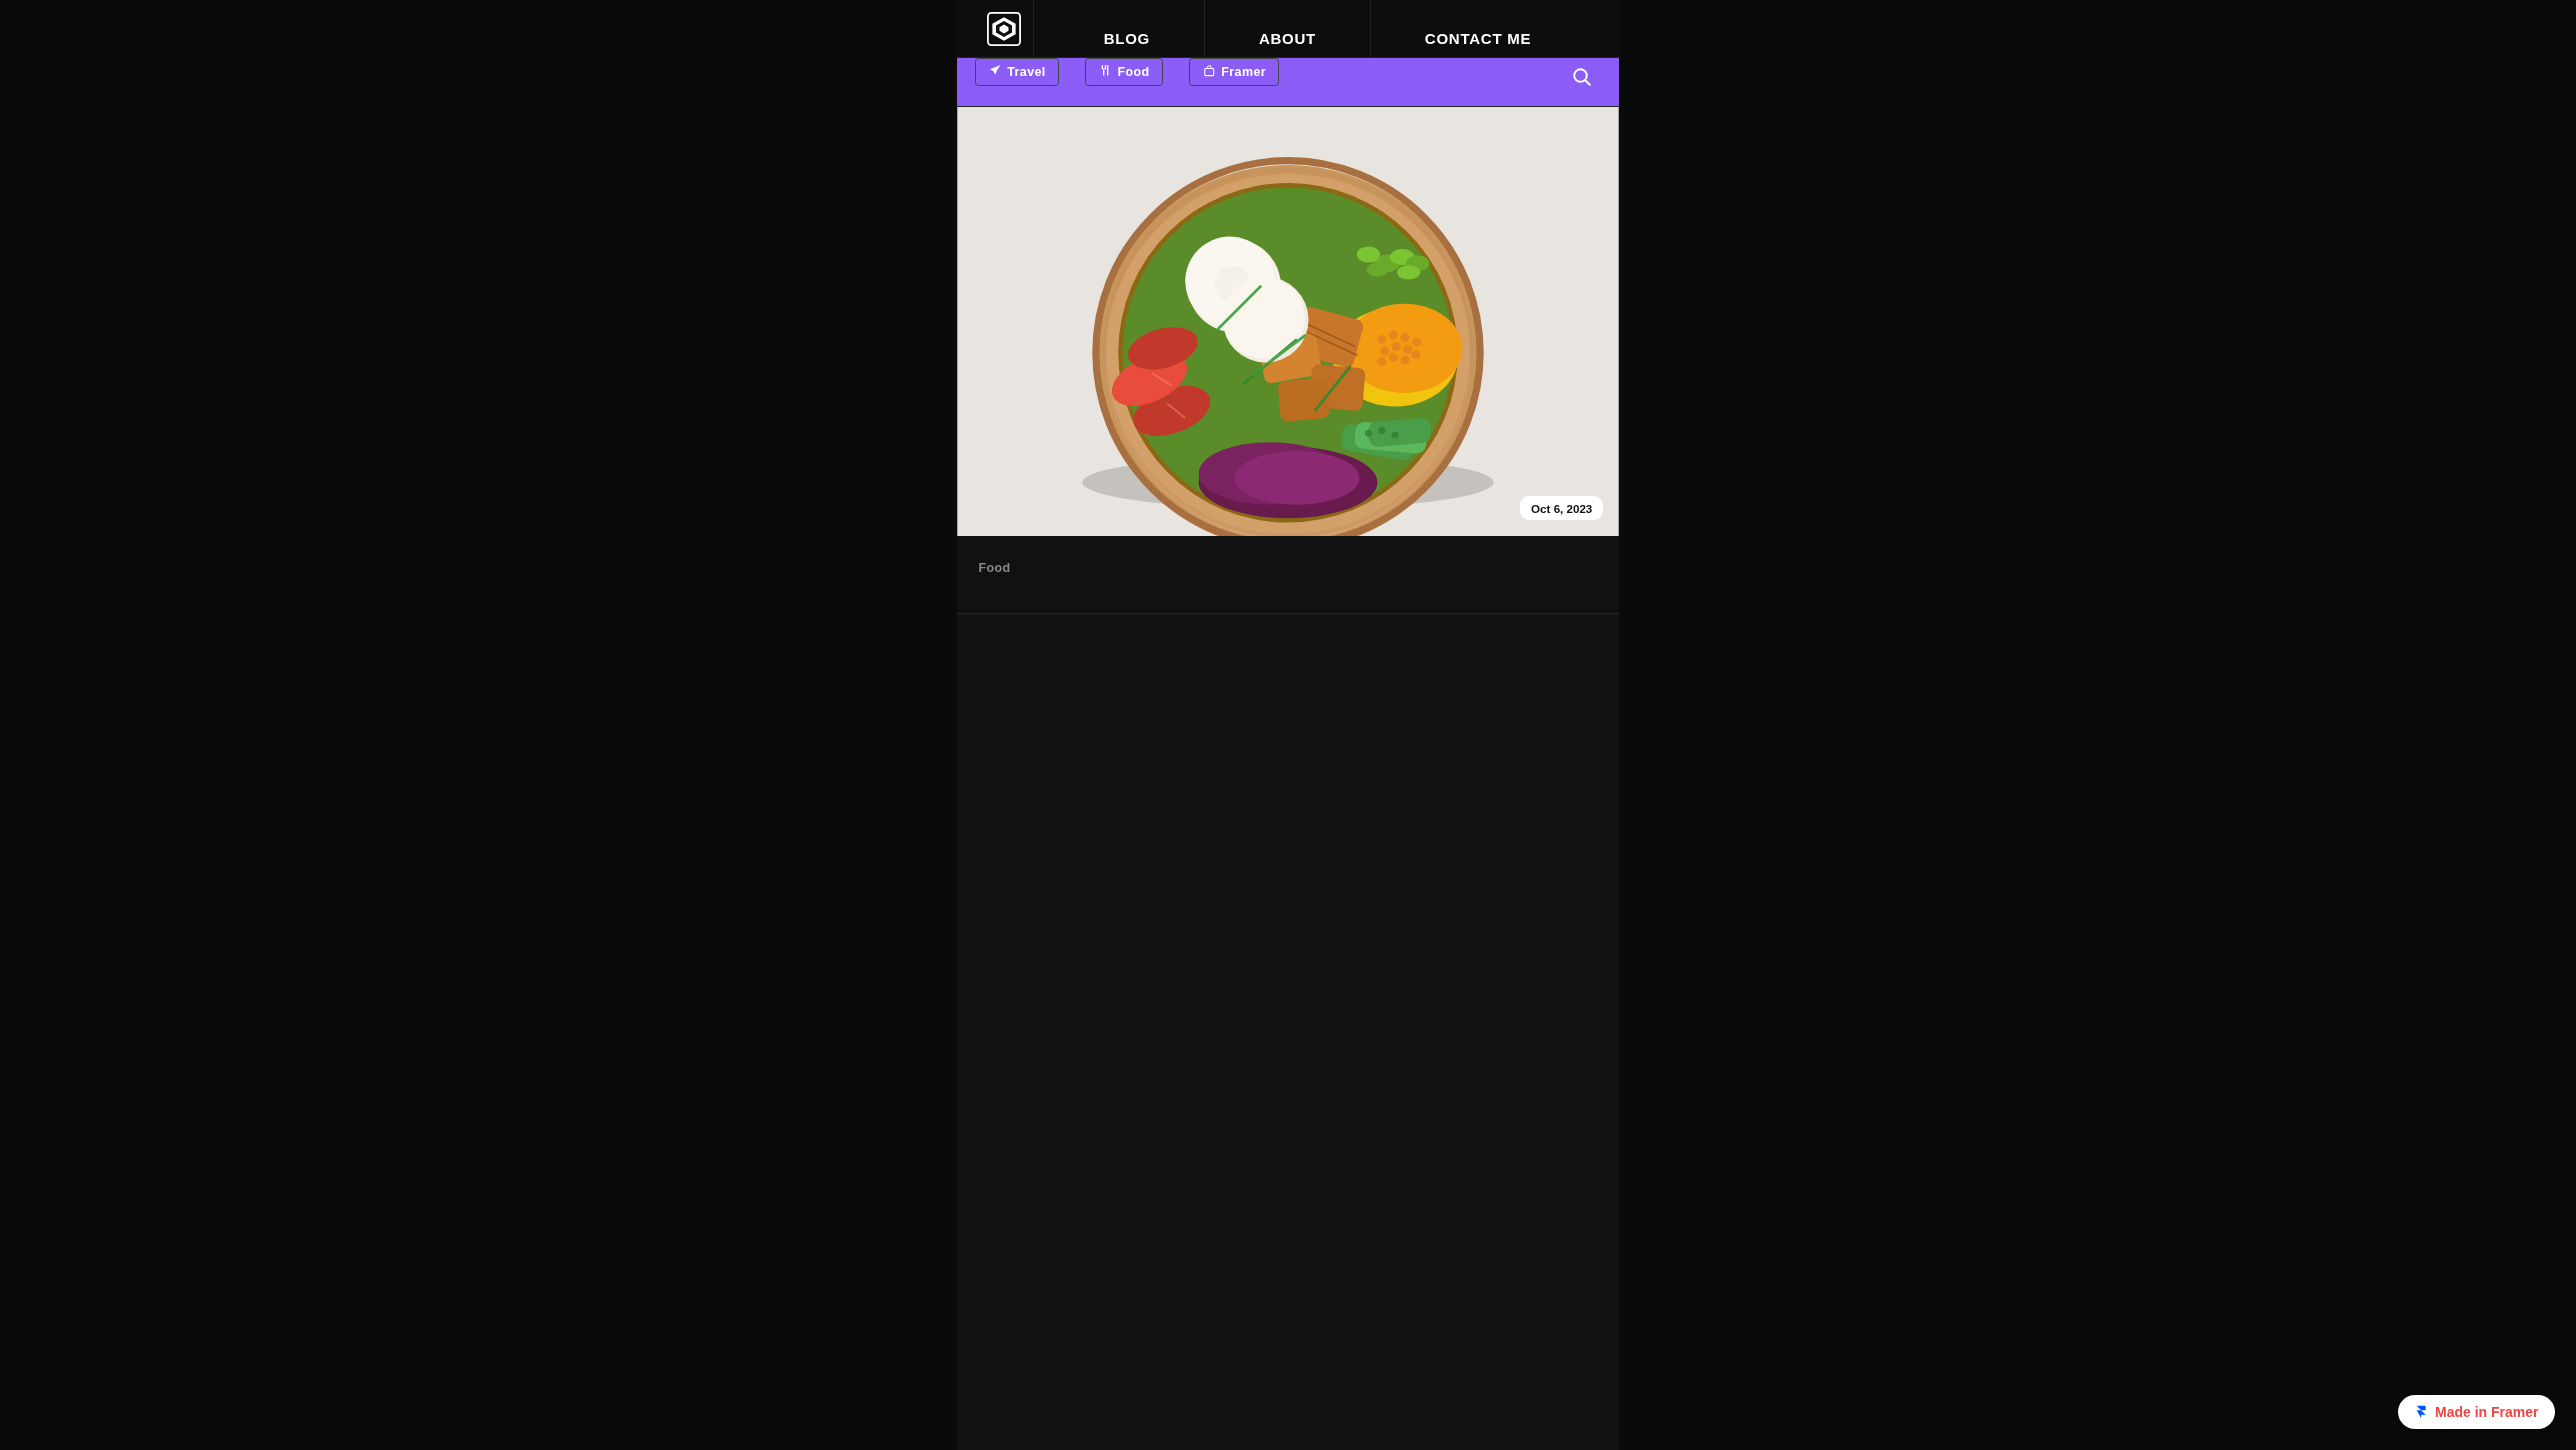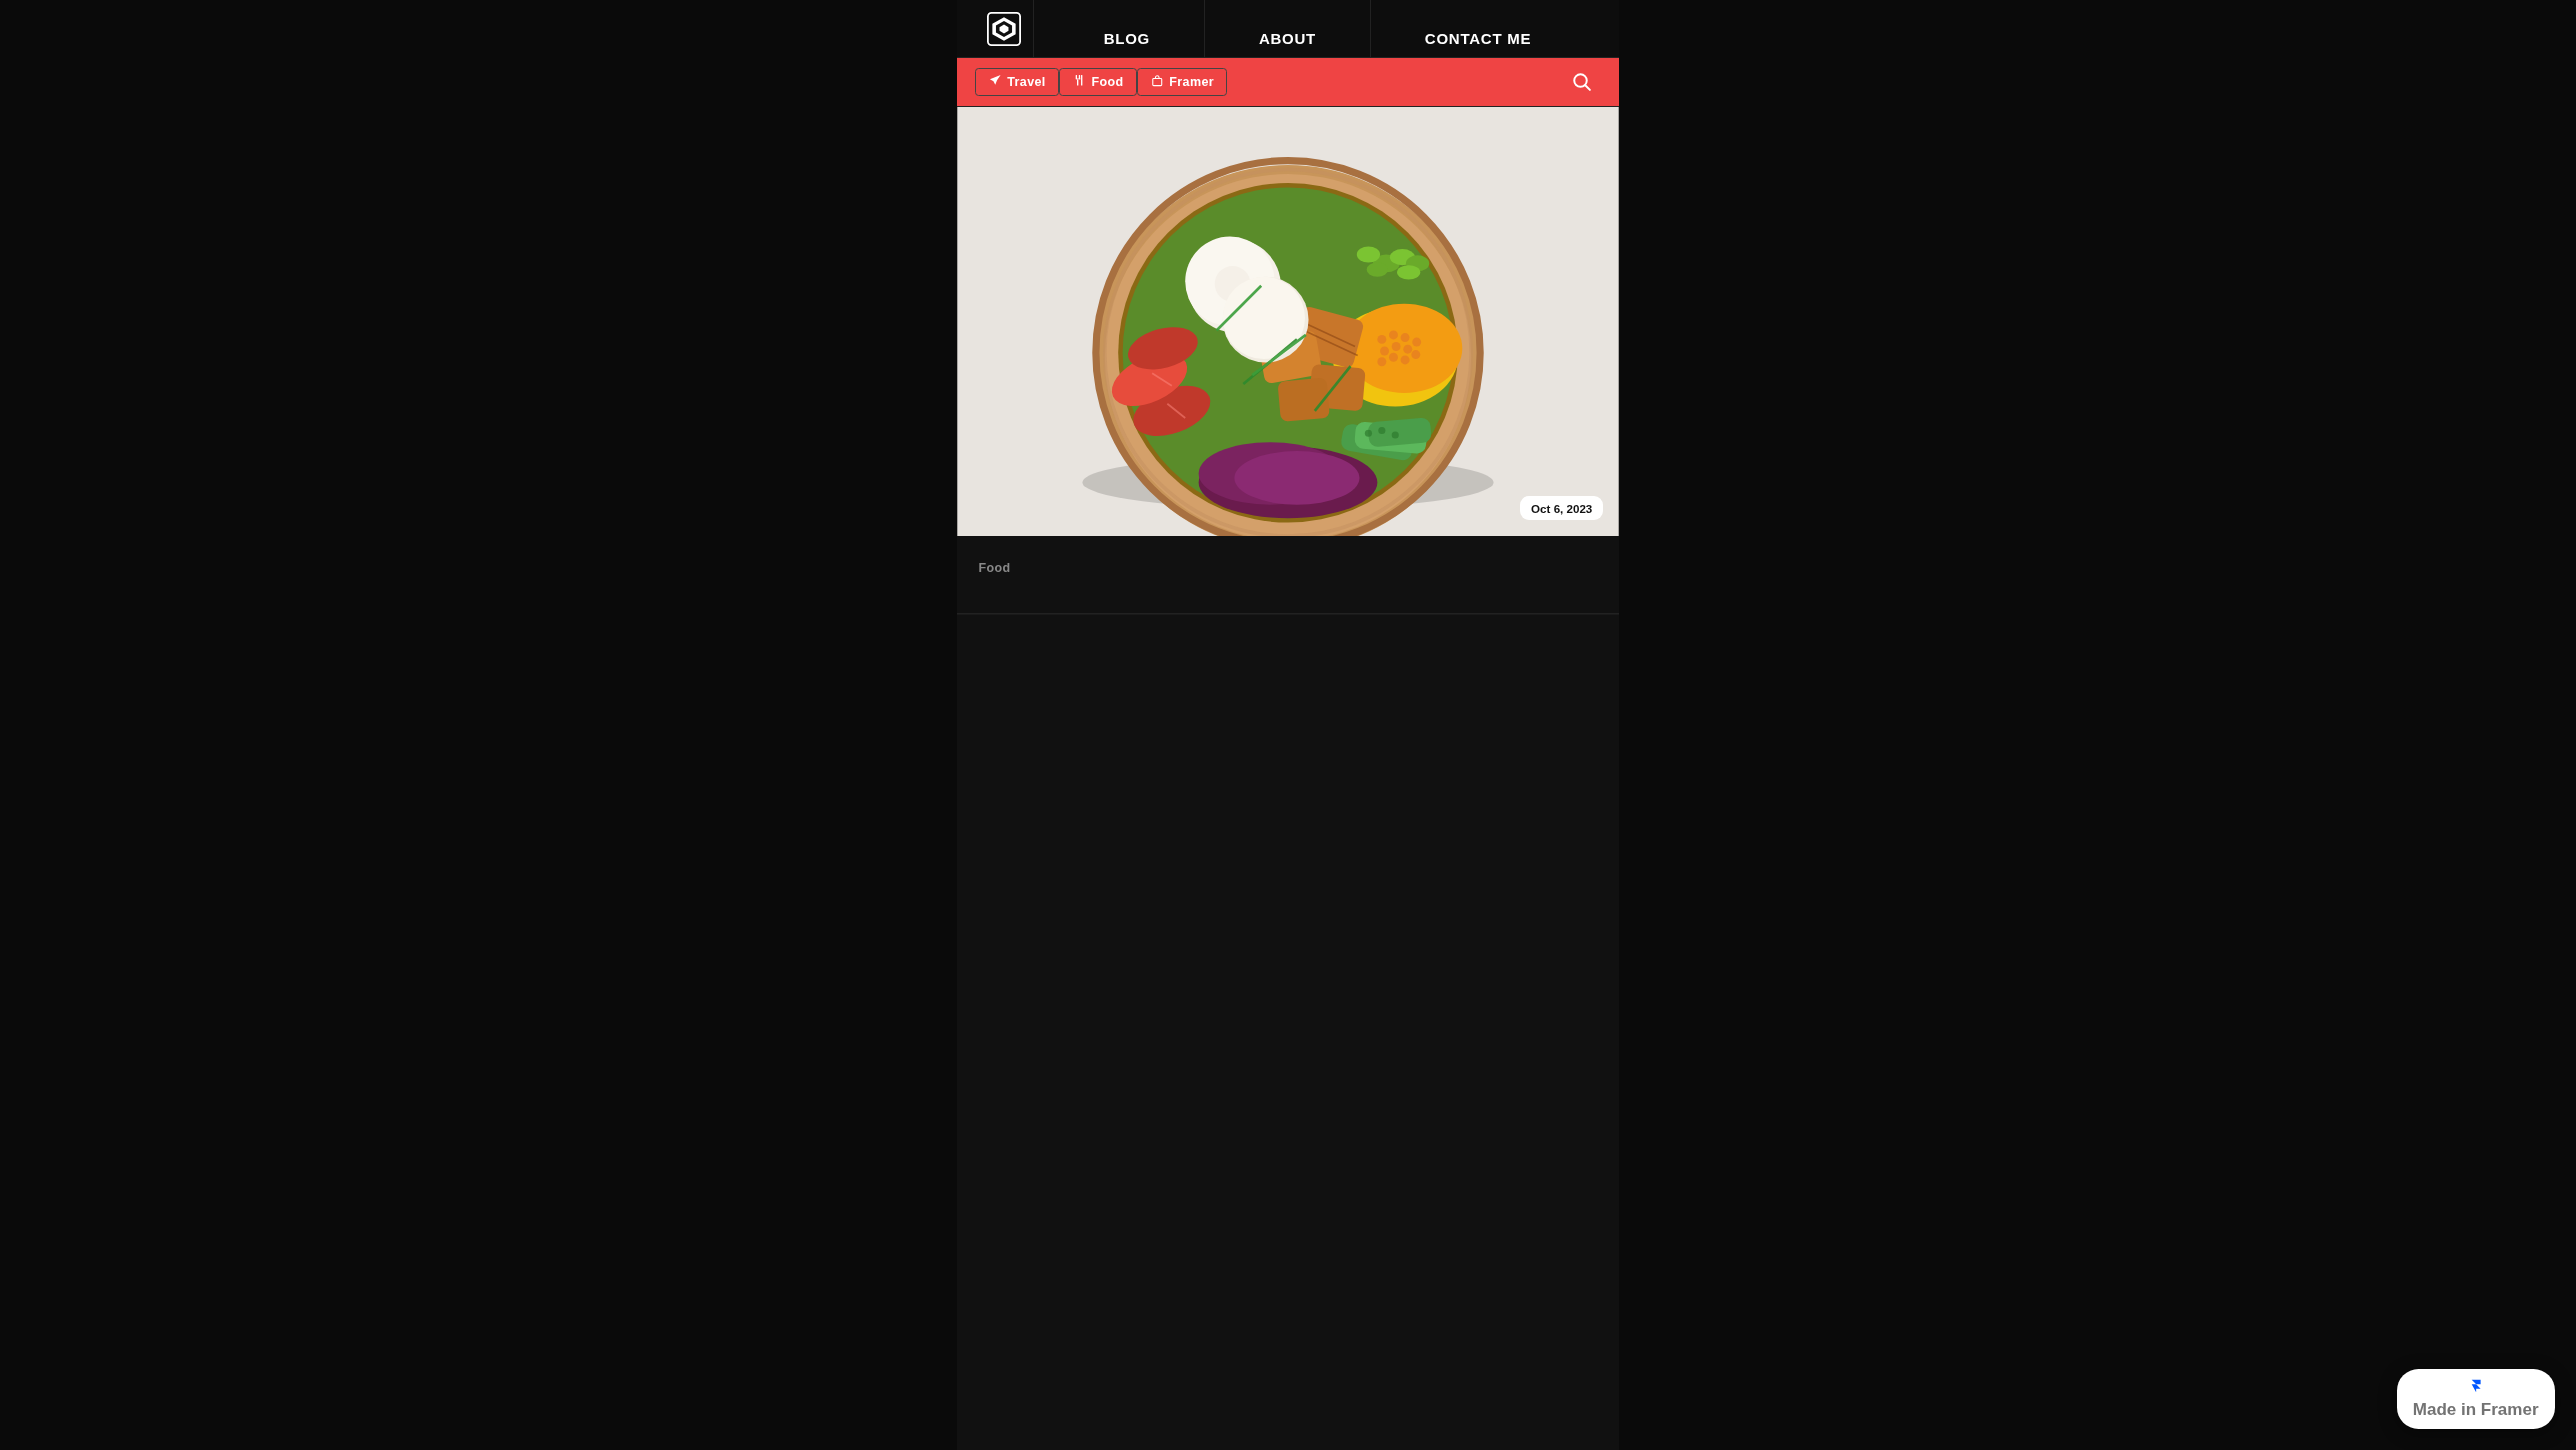--- a/index.html
+++ b/index.html
@@ -59,26 +59,26 @@
       padding: 0 54px;
       text-transform: uppercase;
       font-family: 'Arial Black', 'Arial', sans-serif;
       cursor: pointer;
       margin-top: 20px;
     }
 
     
     .subnav {
       display: flex;
-      align-items: center;
-      background: #ef4444;
+      align-items: flex-start;
+      background: #8b5cf6;
       border-bottom: 0.9px solid #222;
       height: 49px;
       padding: 0 18px;
-      gap: 0;
+      gap: 26px;
     }
 
     .subnav-tag {
       display: flex;
       align-items: center;
       gap: 6.3px;
       border: 1.3px solid #444;
       border-radius: 3.6px;
       padding: 5.4px 12.5px;
       color: #fff;
@@ -183,26 +183,25 @@
     .framer-badge {
       position: fixed;
       bottom: 21.5px;
       right: 21.5px;
       background: #fff;
       border-radius: 21.5px;
       padding: 9px 16px;
       display: flex;
       align-items: center;
       gap: 7.2px;
-      font-size: 17px;
+      font-size: 14px;
       font-weight: 600;
-      color: #737373;
+      color: #ef4444;
       box-shadow: 0 3.6px 18px rgba(0,0,0,0.4);
       cursor: pointer;
-      flex-direction: column;
     }
 
     .framer-logo {
       width: 14.3px;
       height: 14.3px;
     }
 
     
     .nav-divider {
       width: 0.9px;

